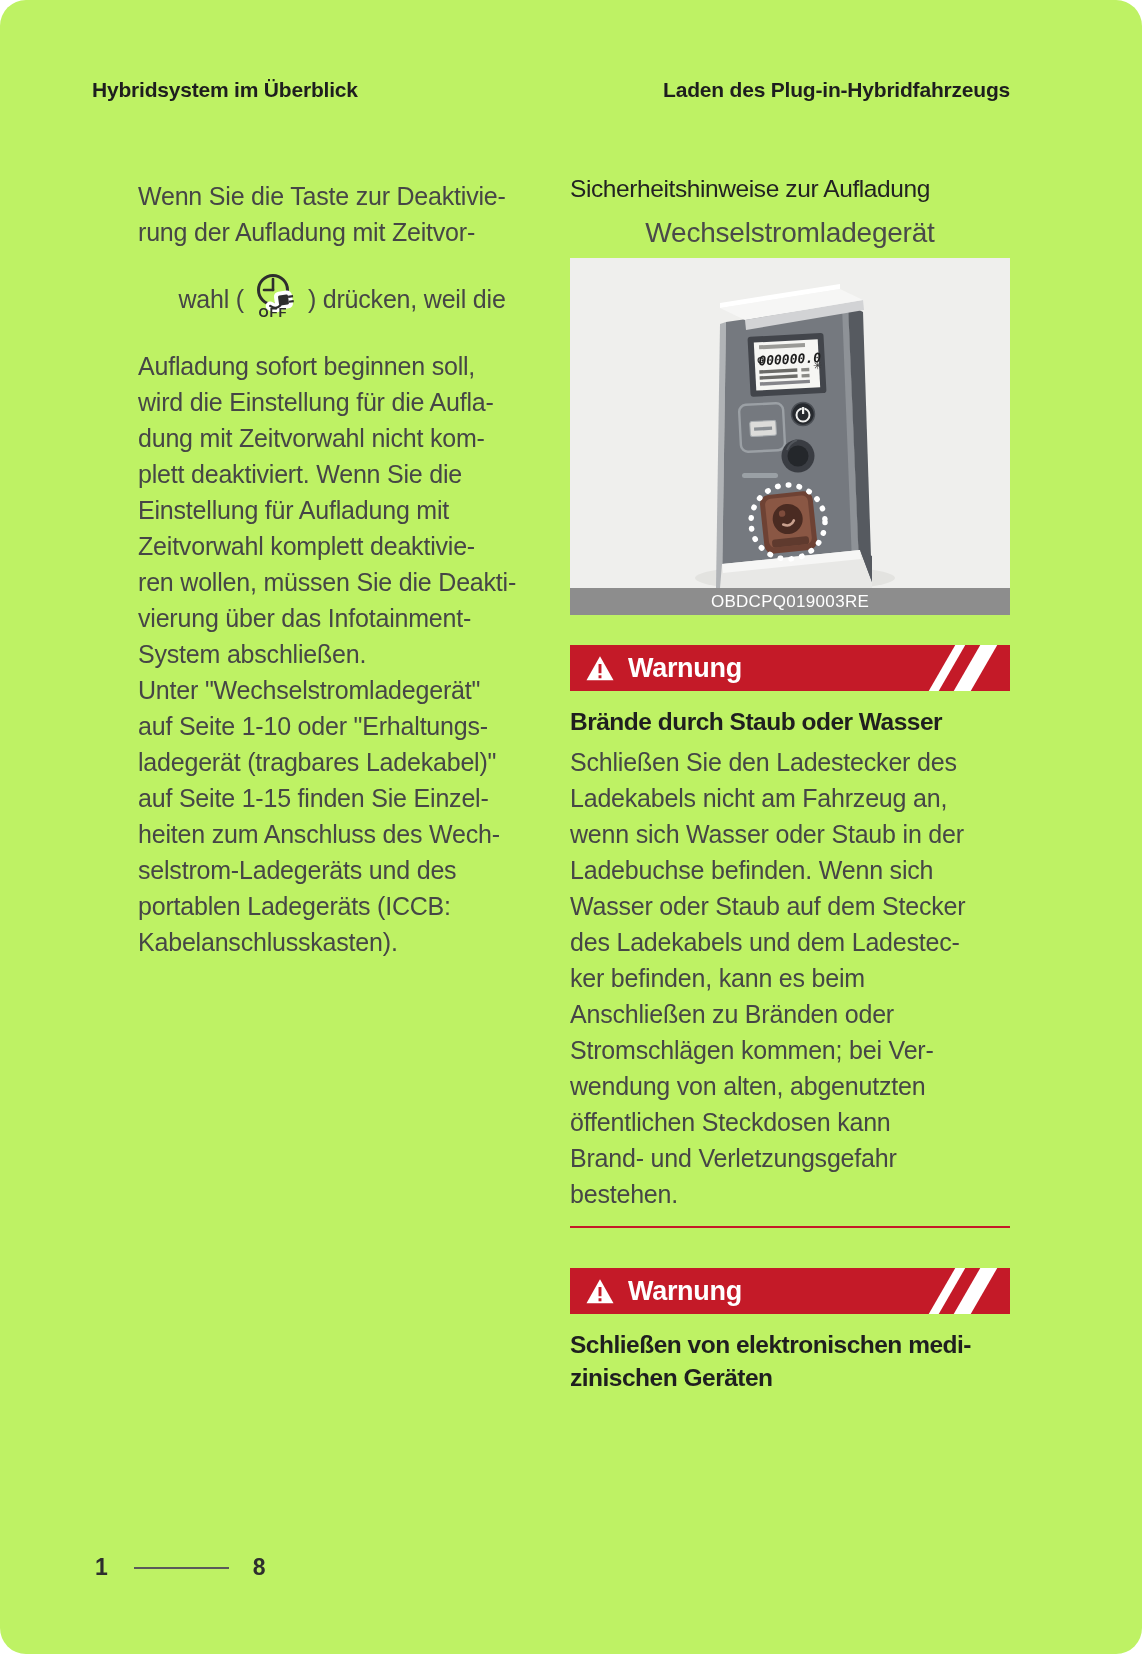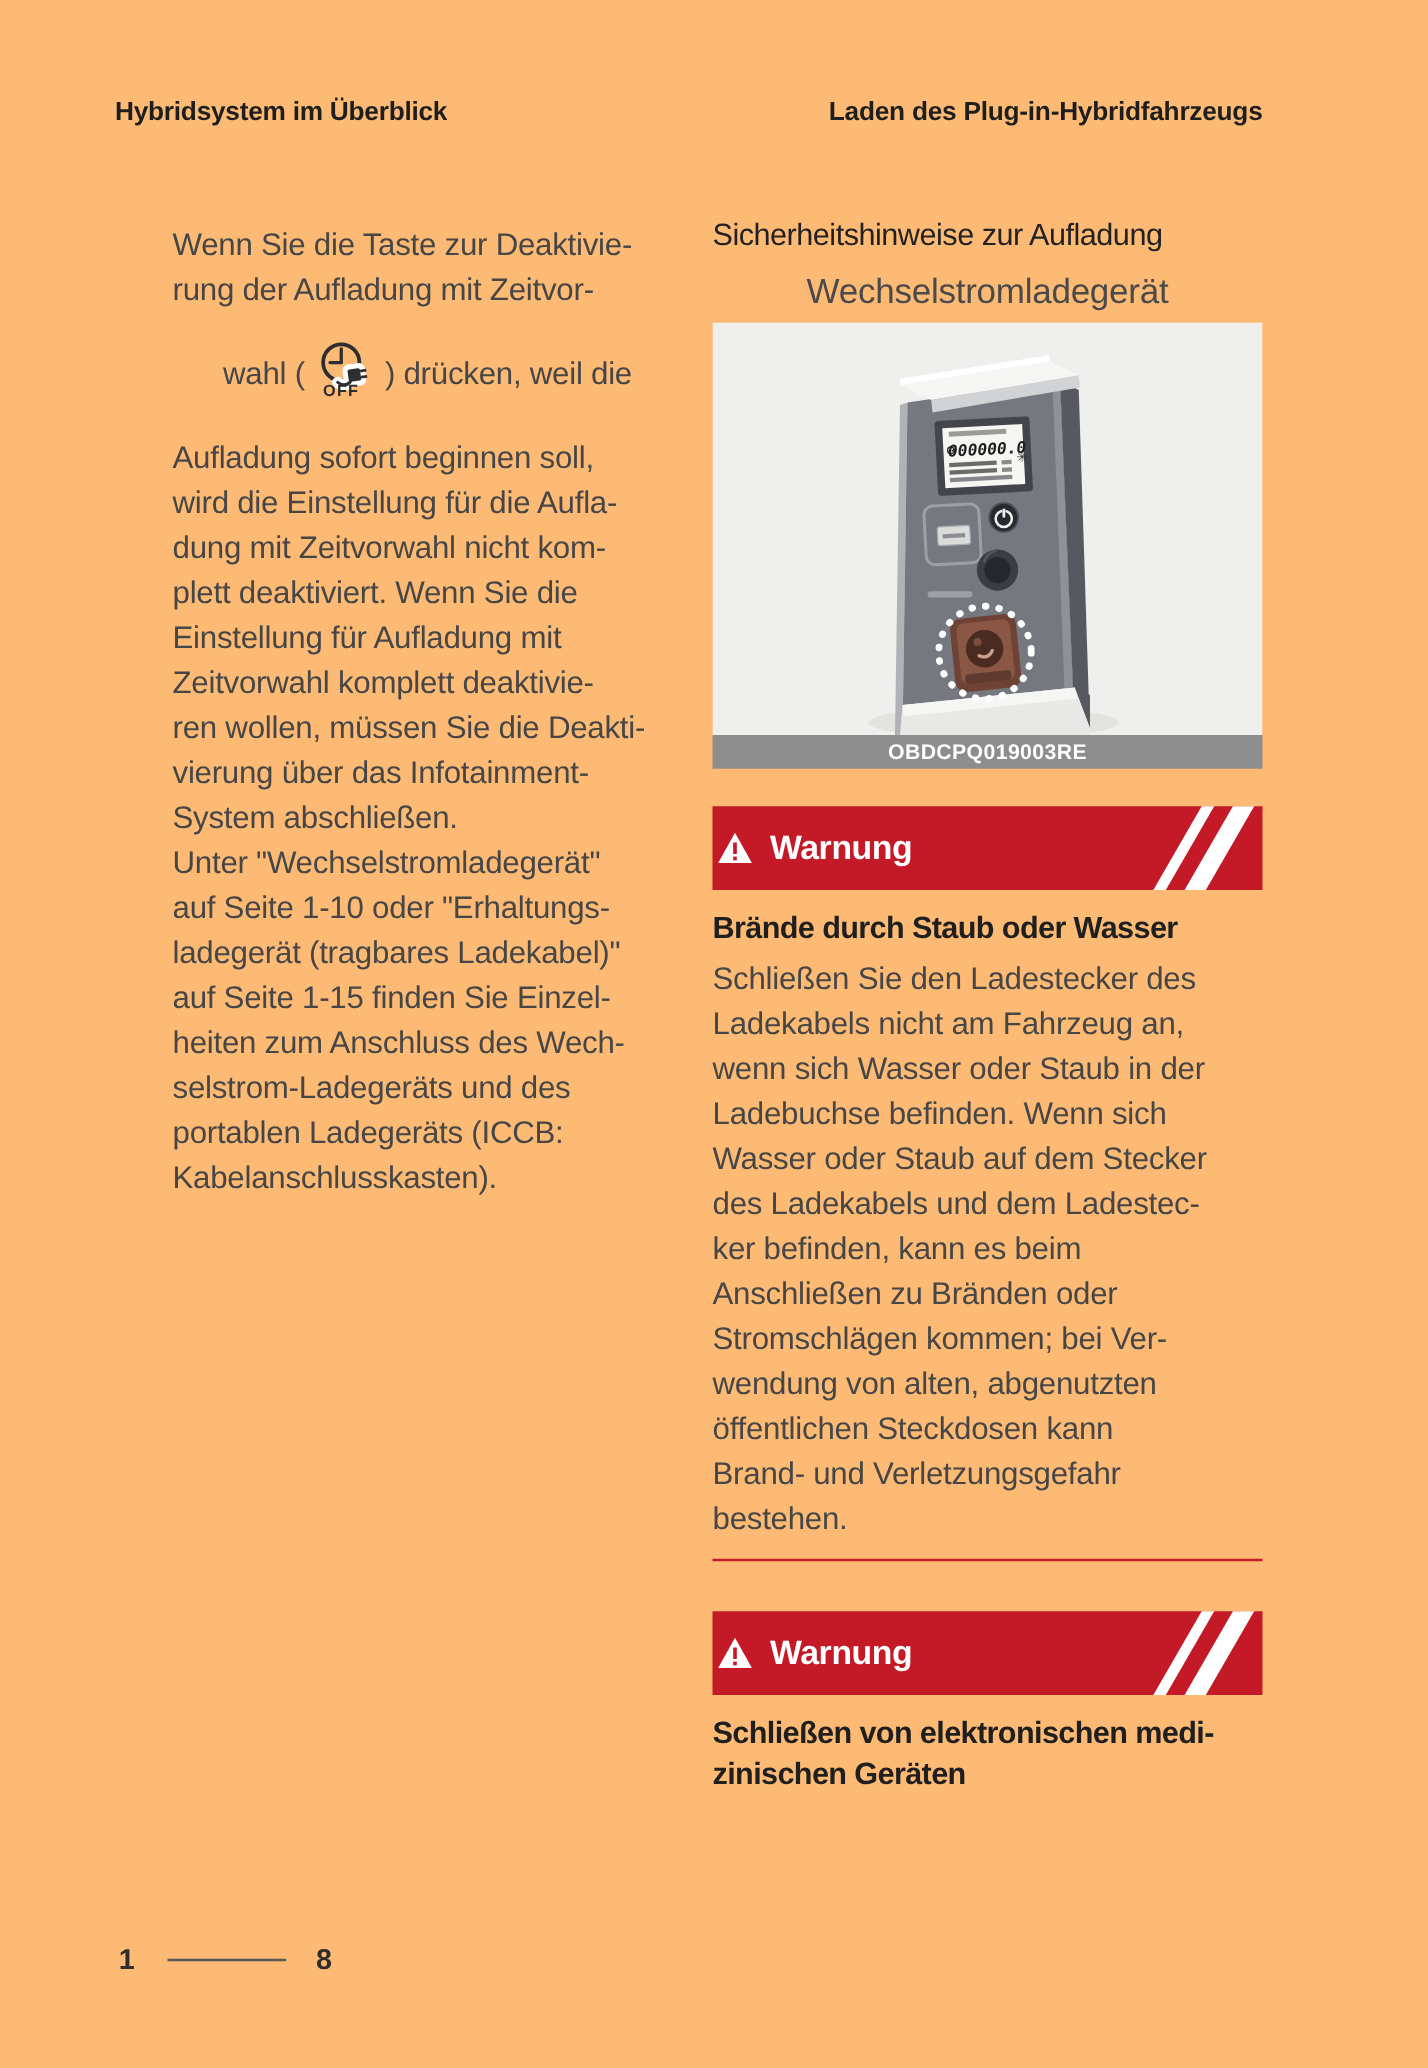--- a/index.html
+++ b/index.html
@@ -5,24 +5,25 @@
   :root{
     --warning-red:#c41a28;
     --caption-gray:#8d8d8d;
     --body-ink:#464646;
     --head-ink:#222222;
   }
   html,body{margin:0;padding:0;background:#ffffff;}
   .page{
     position:relative;
     width:1142px;height:1654px;
-    background:#fdba74;
+    background:#bef264;
     font-family:"Liberation Sans",sans-serif;
     color:var(--body-ink);
     overflow:hidden;
+    border-radius:26px;
   }
   
   .runhead{
     position:absolute;top:78px;left:92px;right:132px;
     display:flex;justify-content:space-between;
     font-size:21px;font-weight:700;color:#1e1e1e;letter-spacing:-0.2px;
   }
   
   .col{position:absolute;top:150px;}
   .col-left{left:122px;width:440px;}
@@ -54,29 +55,29 @@
     color:var(--head-ink);letter-spacing:-0.4px;white-space:nowrap;
   }
   .fig-label{
     margin-top:14px;text-align:center;
     font-size:28px;line-height:30px;color:#4a4a4a;letter-spacing:-0.2px;
   }
   figure{margin:10px 0 0 0;width:440px;}
   .charger-art{display:block;width:440px;height:330px;}
   .code-bar{
     height:27px;background:var(--caption-gray);
-    color:#ffffff;font-size:17px;font-weight:700;letter-spacing:0.3px;
+    color:#ffffff;font-size:17px;font-weight:400;letter-spacing:0.3px;
     display:flex;align-items:center;justify-content:center;
   }
   
   .warning-box{margin-top:30px;}
   .warning-box + .warning-box{margin-top:40px;}
   .banner{
-    position:relative;height:67px;background:var(--warning-red);
-    display:flex;align-items:center;gap:13px;padding-left:3px;
+    position:relative;height:46px;background:var(--warning-red);
+    display:flex;align-items:center;gap:13px;padding-left:15px;
     overflow:hidden;
   }
   .banner-label{
     color:#ffffff;font-size:27px;font-weight:700;letter-spacing:-0.3px;
     position:relative;z-index:2;
   }
   .tri-icon{position:relative;z-index:2;flex:0 0 auto;display:block;}
   .stripes{position:absolute;top:0;bottom:0;right:0;width:140px;z-index:1;}
   .stripe{
     position:absolute;top:-12px;bottom:-12px;background:#ffffff;

